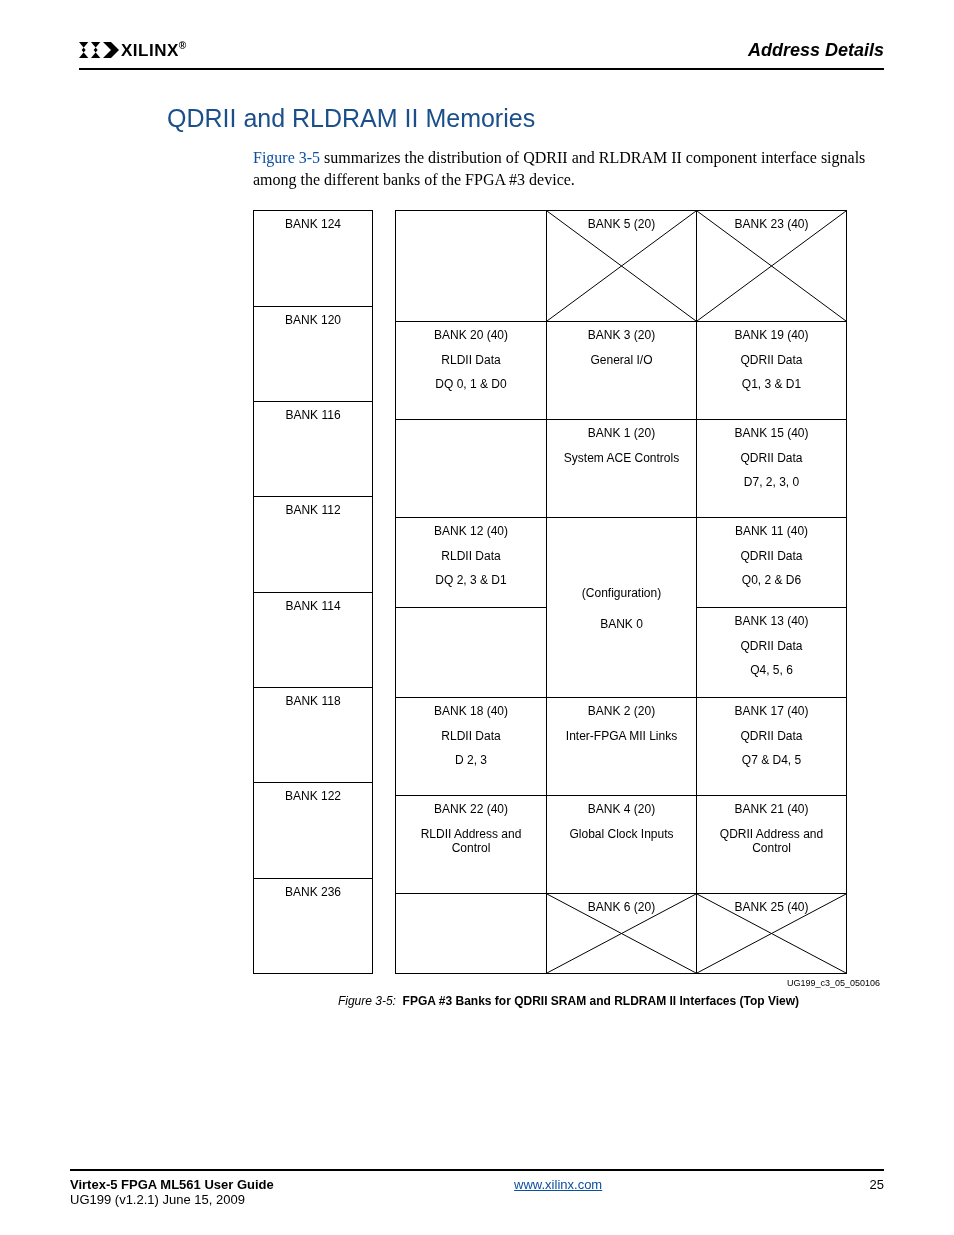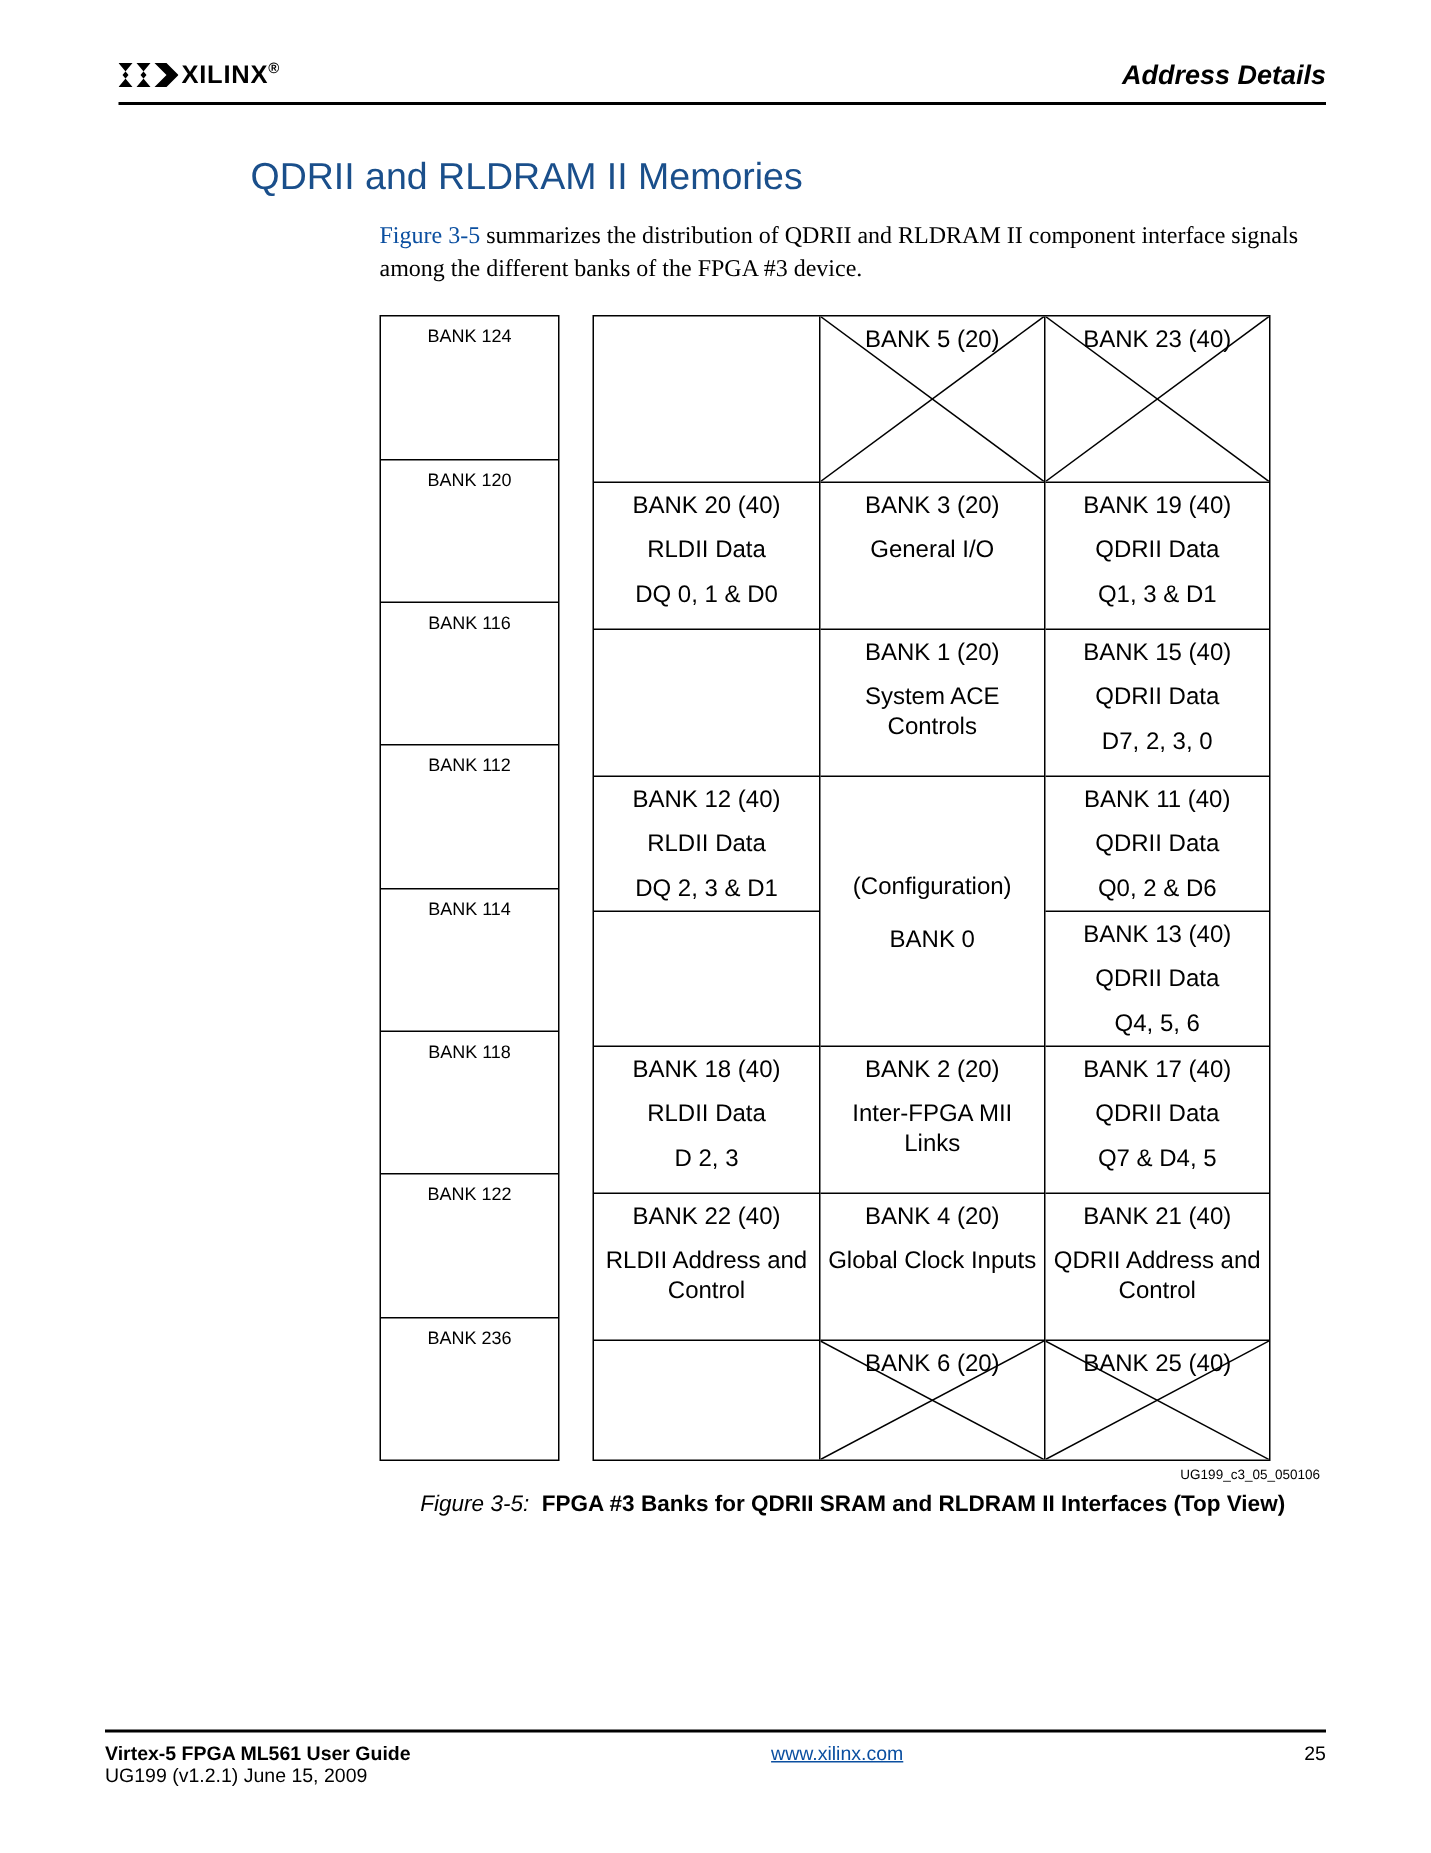--- a/index.html
+++ b/index.html
@@ -73,44 +73,44 @@
   }
   .col { width: 150px; display: flex; flex-direction: column; }
   .col + .col { border-left: 1px solid #000; }
   .cellb {
     border-top: 1px solid #000;
     display: flex;
     flex-direction: column;
     align-items: center;
     justify-content: flex-start;
     text-align: center;
-    font-size: 16px;
+    font-size: 12px;
     padding: 6px 4px 4px;
     gap: 10px;
     position: relative;
   }
   .cellb:first-child { border-top: none; }
   .cellb .line { line-height: 1.2; }
   .cross-svg { position: absolute; inset: 0; width: 100%; height: 100%; }
   .figid {
     text-align: right;
     font-size: 9px;
     margin-top: 4px;
     padding-right: 4px;
   }
   .caption {
     margin-top: 6px;
-    font-size: 15px;
+    font-size: 12px;
     text-align: center;
   }
   .caption .fignum { font-style: italic; }
   .caption .figtitle { font-weight: bold; }
   .footer {
     position: absolute;
-    left: 70px; right: 70px; bottom: 44px;
+    left: 70px; right: 70px; bottom: 28px;
     border-top: 2px solid #000;
     padding-top: 6px;
     display: flex;
     justify-content: space-between;
     align-items: flex-start;
     font-size: 13px;
   }
   .footer .left .t { font-weight: bold; }
   .footer .center a { color: #0b4fa0; text-decoration: underline; }
   .footer .right { font-weight: normal; margin-left: 27px; }

